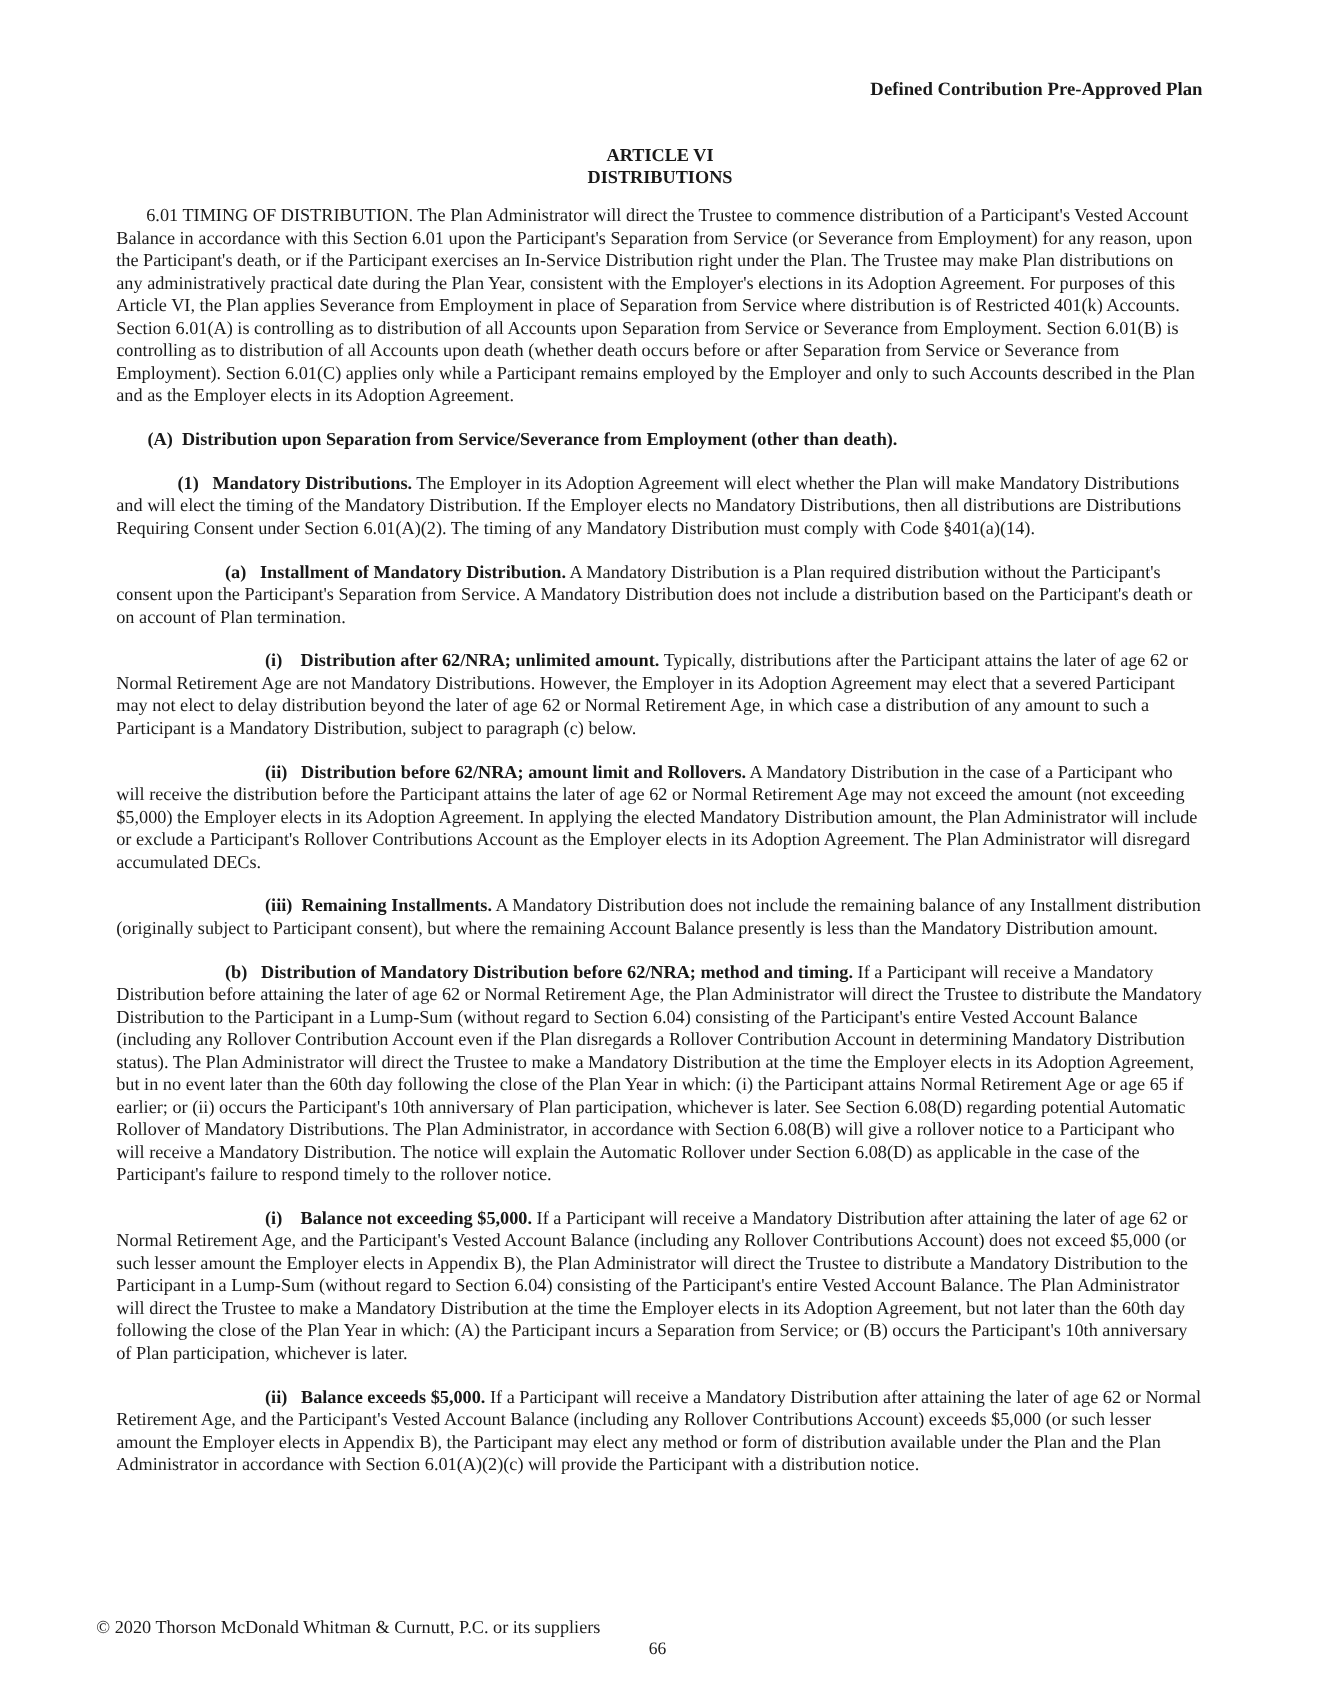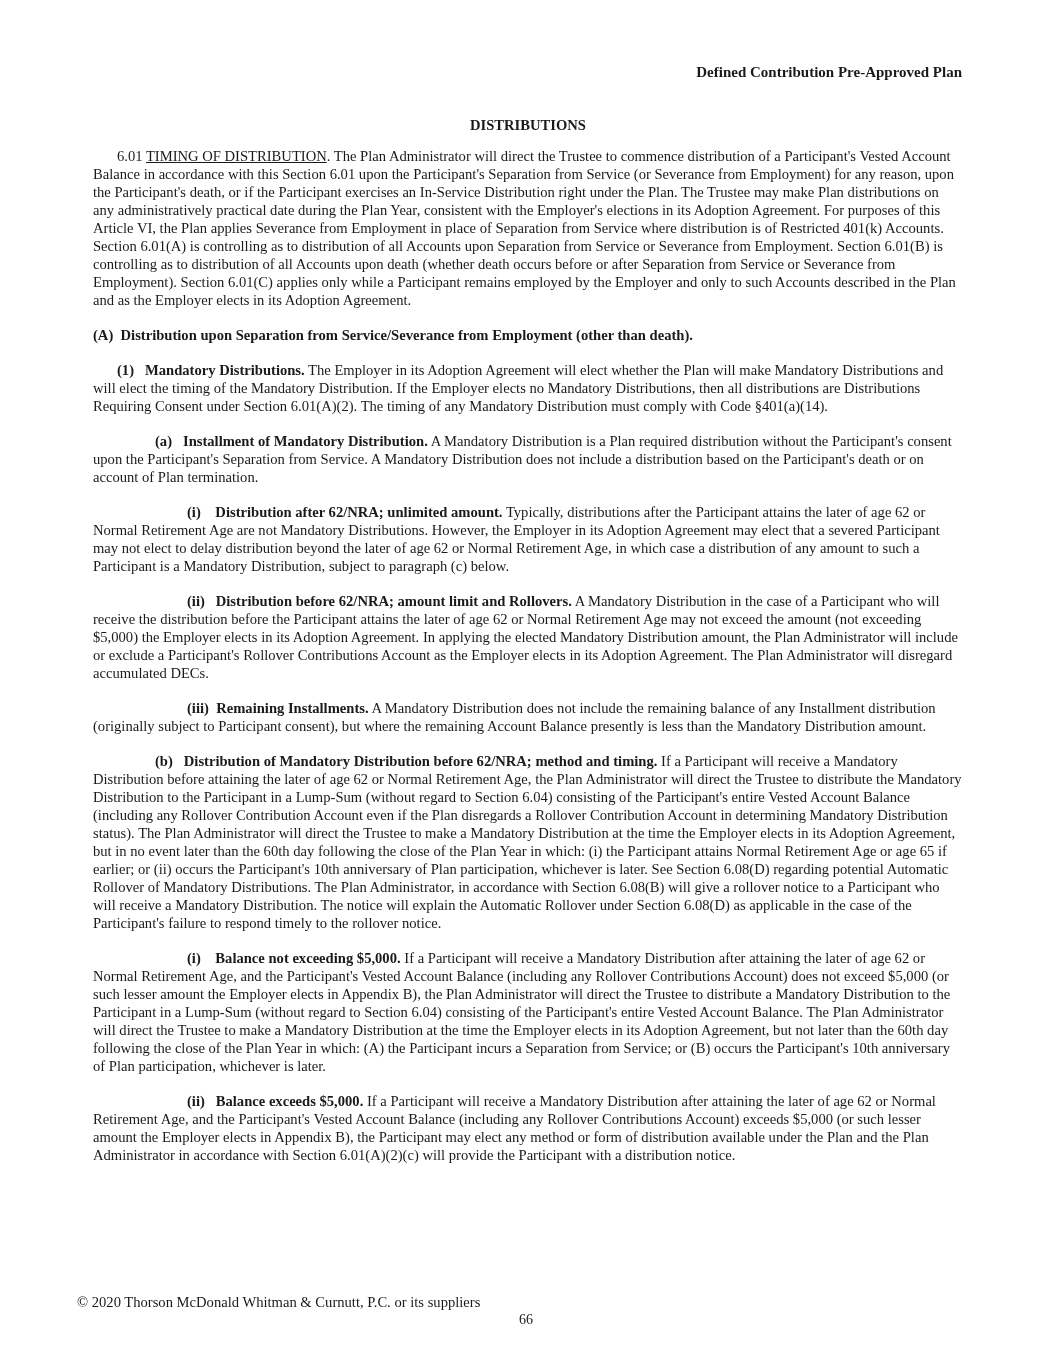--- a/index.html
+++ b/index.html
@@ -5,32 +5,33 @@
   html, body { margin: 0; padding: 0; background: #ffffff; }
   body { width: 1055px; height: 1365px; position: relative; overflow: hidden;
          font-family: "Liberation Serif", serif; color: #1a1a1a; font-size: 14.6px; line-height: 18px; }
   .header { position: absolute; top: 63px; right: 93px; font-weight: bold; font-size: 15px; }
   .content { position: absolute; left: 93px; top: 117px; width: 870px; }
   .title { text-align: center; font-weight: bold; margin: 0 0 13px 0; line-height: 17px; }
   p { margin: 0 0 17px 0; text-align: left; }
   .ind1 { text-indent: 24px; }
   .ind2 { text-indent: 62px; }
   .ind3 { text-indent: 94px; }
-  .u { text-decoration: underline; }
-  b { font-weight: bold; }
+  .u { }
+  b { font-weight: bold; margin-left: 25px; }
   .footer { position: absolute; left: 77px; top: 1293px; font-size: 14.6px; }
   .pagenum { position: absolute; left: 519px; top: 1311px; font-size: 14px; }
 </style>
 </head>
 <body>
 
 <div class="header">Defined Contribution Pre-Approved Plan</div>
 
 <div class="content">
   <div class="title">
+    <div>ARTICLE VI</div>
     <div>DISTRIBUTIONS</div>
   </div>
 
   <p class="ind1"><span>6.01 </span><span class="u">TIMING OF DISTRIBUTION</span><span>. The Plan Administrator will direct the Trustee to commence distribution of a Participant's Vested Account Balance in accordance with this Section 6.01 upon the Participant's Separation from Service (or Severance from Employment) for any reason, upon the Participant's death, or if the Participant exercises an In-Service Distribution right under the Plan. The Trustee may make Plan distributions on any administratively practical date during the Plan Year, consistent with the Employer's elections in its Adoption Agreement. For purposes of this Article VI, the Plan applies Severance from Employment in place of Separation from Service where distribution is of Restricted 401(k) Accounts. Section 6.01(A) is controlling as to distribution of all Accounts upon Separation from Service or Severance from Employment. Section 6.01(B) is controlling as to distribution of all Accounts upon death (whether death occurs before or after Separation from Service or Severance from Employment). Section 6.01(C) applies only while a Participant remains employed by the Employer and only to such Accounts described in the Plan and as the Employer elects in its Adoption Agreement.</span></p>
 
   <p><b style="white-space:pre">(A)  Distribution upon Separation from Service/Severance from Employment (other than death).</b></p>
 
   <p class="ind1"><b style="white-space:pre-wrap">(1)   Mandatory Distributions.</b><span> The Employer in its Adoption Agreement will elect whether the Plan will make Mandatory Distributions and will elect the timing of the Mandatory Distribution. If the Employer elects no Mandatory Distributions, then all distributions are Distributions Requiring Consent under Section 6.01(A)(2). The timing of any Mandatory Distribution must comply with Code §401(a)(14).</span></p>
 
   <p class="ind2"><b style="white-space:pre-wrap">(a)   Installment of Mandatory Distribution.</b><span> A Mandatory Distribution is a Plan required distribution without the Participant's consent upon the Participant's Separation from Service. A Mandatory Distribution does not include a distribution based on the Participant's death or on account of Plan termination.</span></p>

